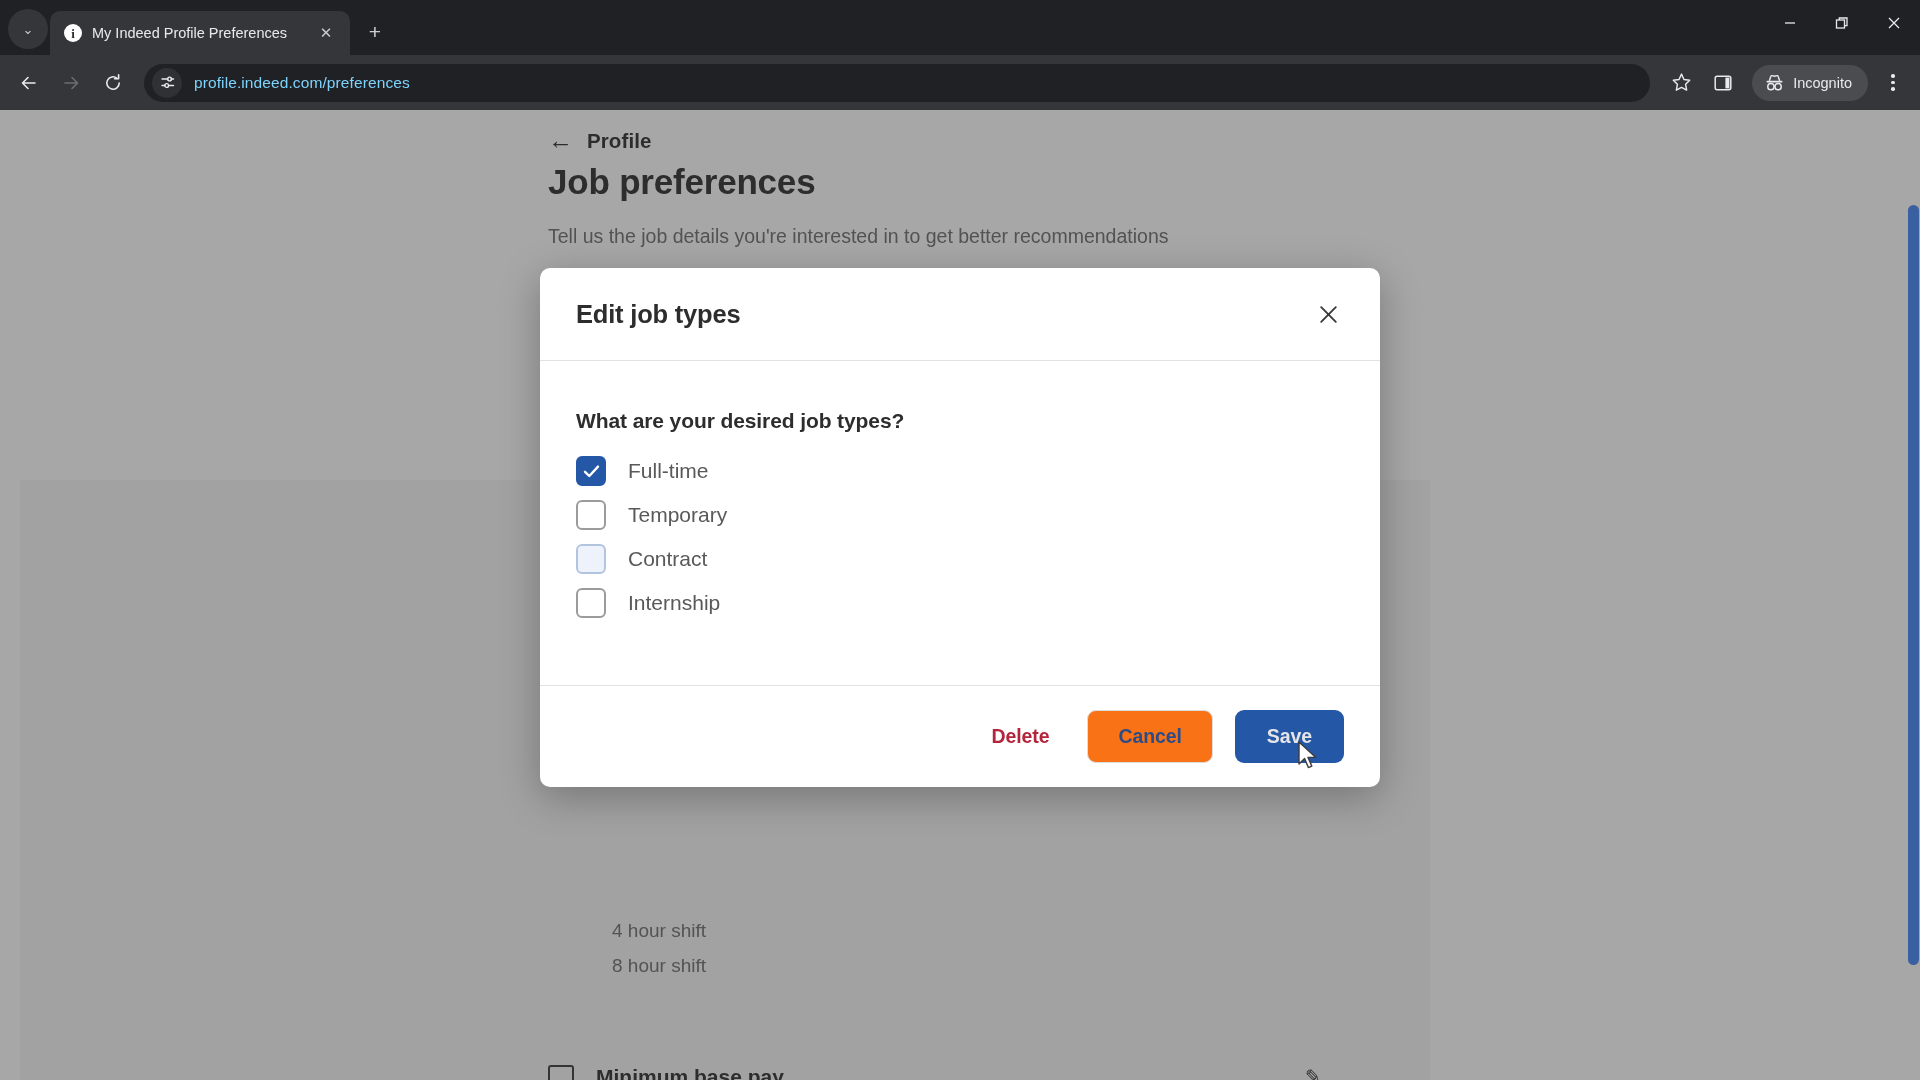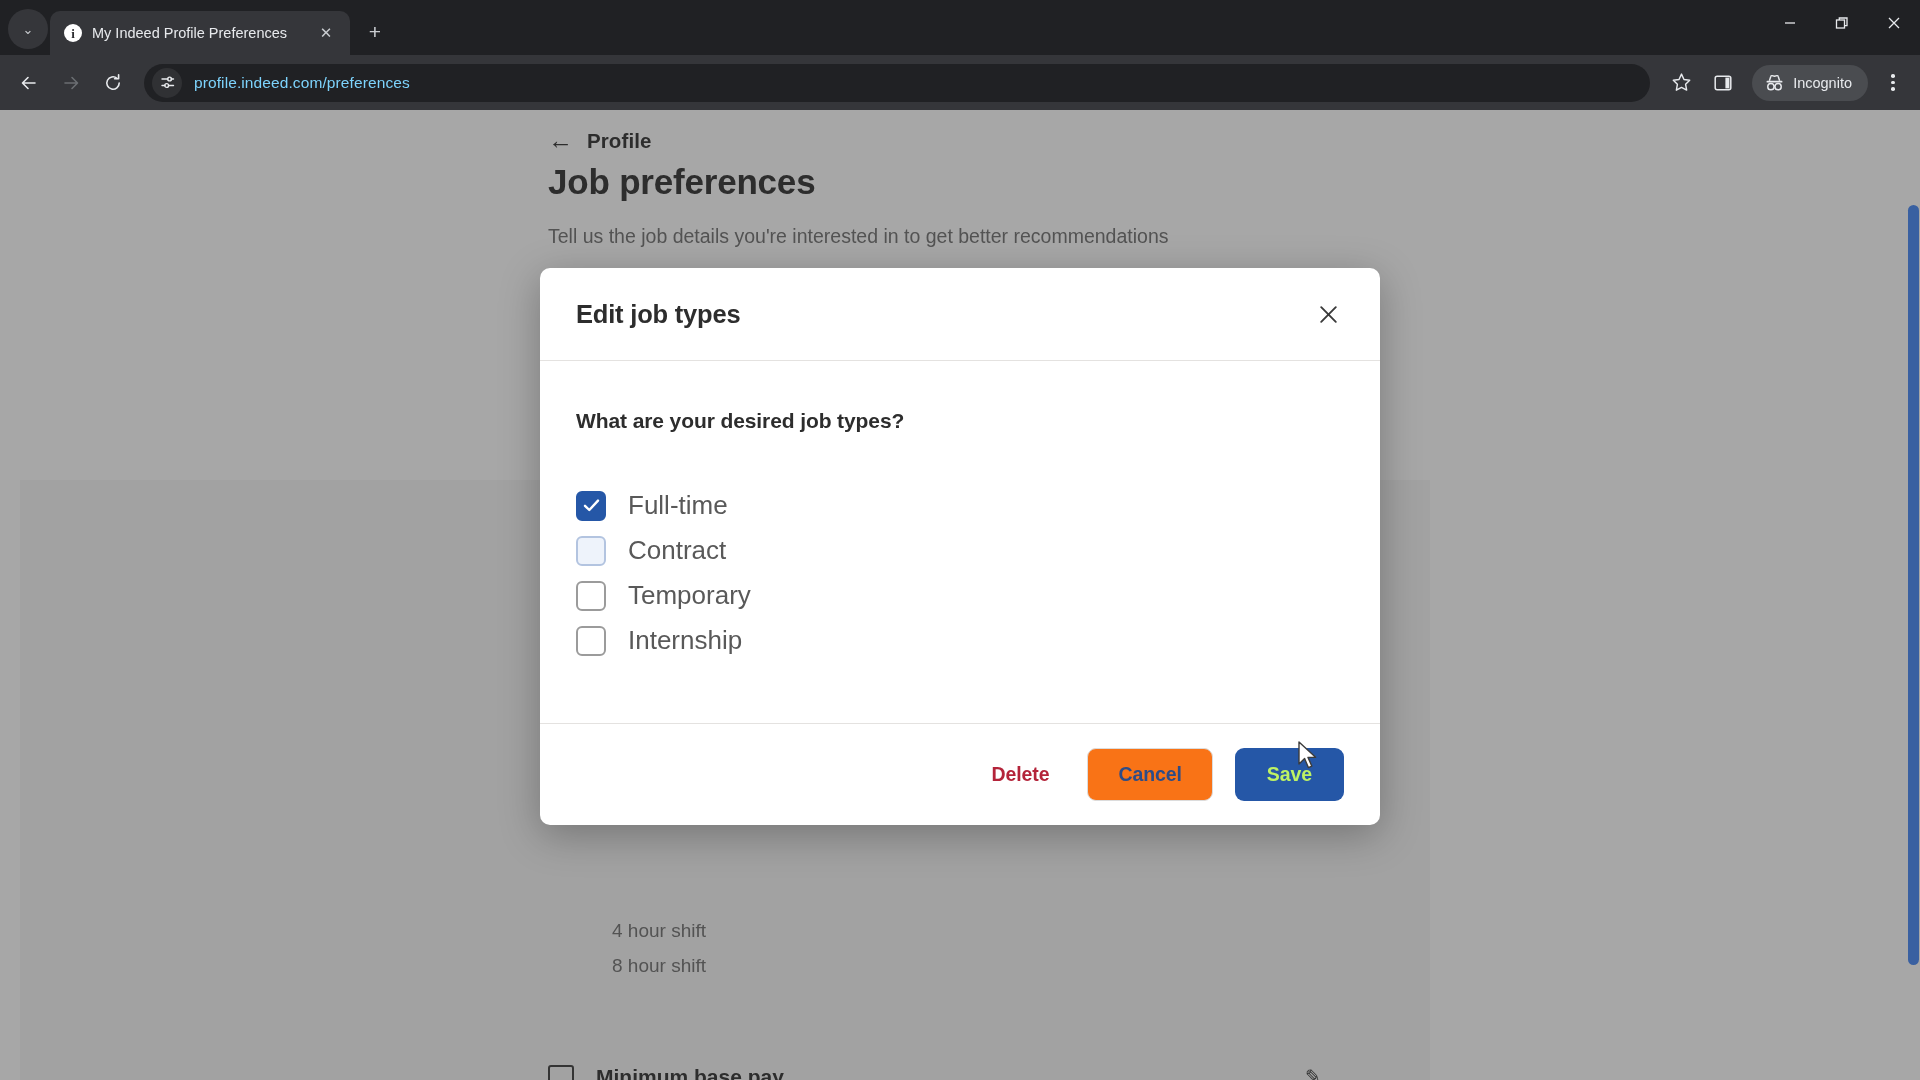--- a/index.html
+++ b/index.html
@@ -170,57 +170,57 @@
   }
   .modal-title { flex: 1; font-size: 25.5px; font-weight: 700; color: #2d2d2d; letter-spacing: -.2px; }
   .modal-close {
     width: 44px; height: 44px; border-radius: 50%; border: none; background: transparent;
     display: flex; align-items: center; justify-content: center;
     color: #3a3a3a; cursor: pointer; flex: none;
   }
 
   .modal-body { padding: 48px 36px 60px 36px; }
   .question {
-    font-size: 21px; font-weight: 700; color: #2d2d2d; margin-bottom: 50px; letter-spacing: -.1px;
+    font-size: 21px; font-weight: 700; color: #2d2d2d; margin-bottom: 16px; letter-spacing: -.1px;
   }
   .cb-row {
     display: flex; align-items: center; gap: 22px;
     padding: 7px 0; cursor: pointer; user-select: none;
   }
   .cb-box {
     width: 30px; height: 30px; border-radius: 6px; flex: none;
     display: flex; align-items: center; justify-content: center;
     background: #ffffff; border: 2px solid #9b9b9b;
     transition: none;
   }
   .cb-box.checked { background: #2557a7; border-color: #2557a7; }
   .cb-box.hover { background: #eef3fb; border-color: #b3c4e0; }
   .cb-check { display: none; }
   .cb-box.checked .cb-check { display: block; }
-  .cb-label { font-size: 26px; color: #595959; }
+  .cb-label { font-size: 21px; color: #595959; }
 
   .modal-foot {
     height: 102px; border-top: 1px solid #e4e2e0;
     display: flex; align-items: center; justify-content: flex-end;
     gap: 22px; padding: 0 36px;
   }
   .btn {
     font-family: "Liberation Sans", sans-serif;
     font-size: 19.5px; font-weight: 700; cursor: pointer; border: none;
     letter-spacing: -.1px;
   }
   .btn-delete {
     background: transparent; color: #b4243a; padding: 10px 16px;
   }
   .btn-cancel {
     background: #f97316; color: #2d4c87; border: 1px solid #dcdcdc;
     border-radius: 9px; height: 53px; padding: 0 30px;
   }
   .btn-save {
-    background: #2557a7; color: #bef264;
+    background: #2557a7; color: #e5e5e5;
     border-radius: 9px; height: 53px; padding: 0 32px;
   }
 
   
   .cursor { position: absolute; left: 1297px; top: 631px; pointer-events: none; }
 </style>
 </head>
 <body>
 
 <div class="browser">
@@ -364,26 +364,26 @@
           <div id="options">
               <div class="cb-row">
                 <div class="cb-box checked">
                   <svg class="cb-check" width="19" height="19" viewBox="0 0 19 19">
                     <path d="M3 9.8 L7.3 14 L16 4.6" fill="none" stroke="#ffffff" stroke-width="2.4" stroke-linecap="round" stroke-linejoin="round"></path>
                   </svg>
                 </div>
                 <span class="cb-label">Full-time</span>
               </div>
               <div class="cb-row">
+                <div class="cb-box"></div>
+                <span class="cb-label">Temporary</span>
+              </div>
+              <div class="cb-row">
                 <div class="cb-box hover"></div>
                 <span class="cb-label">Contract</span>
-              </div>
-              <div class="cb-row">
-                <div class="cb-box"></div>
-                <span class="cb-label">Temporary</span>
               </div>
               <div class="cb-row">
                 <div class="cb-box"></div>
                 <span class="cb-label">Internship</span>
               </div>
             </div>
         </div>
 
         <div class="modal-foot">
           <button class="btn btn-delete">Delete</button>

